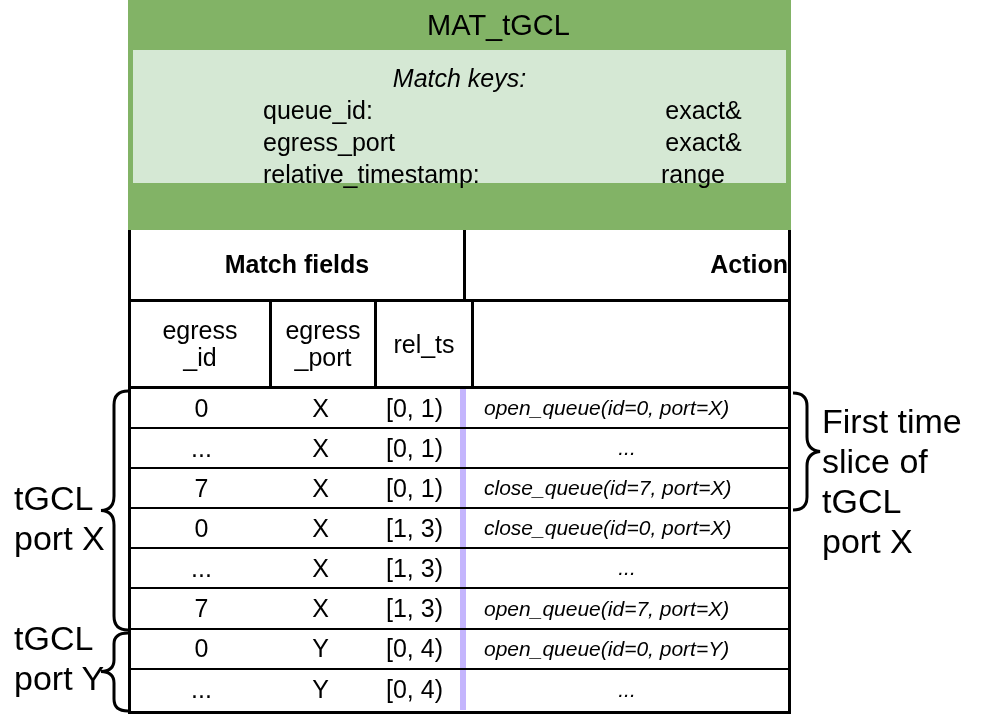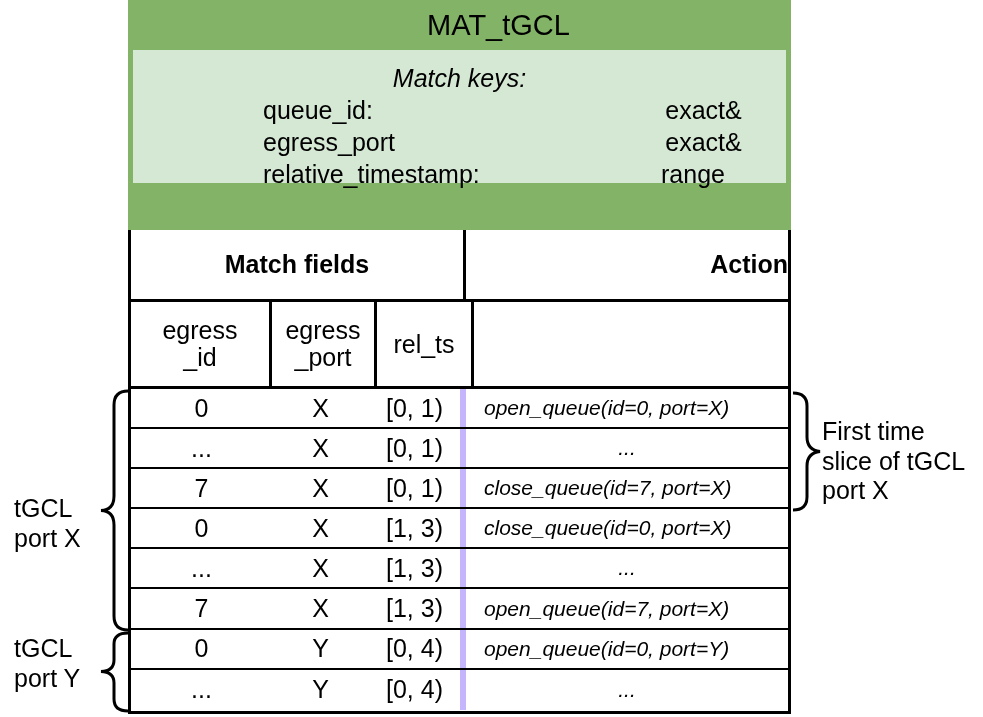--- a/index.html
+++ b/index.html
@@ -162,23 +162,22 @@
   }
   .dcell.action.ellipsis {
     justify-content: center;
     padding-left: 0;
   }
 
   
   .brace-svg { position: absolute; overflow: visible; }
   .ann-text {
     position: absolute;
-    font-size: 25px;
+    font-size: 34px;
     line-height: 1.18;
-    margin-top: 16px;
   }
   #ann-portx { left: 14px; top: 478px; }
   #ann-porty { left: 14px; top: 618px; }
   #ann-right { left: 822px; top: 401px; }
 </style>
 </head>
 <body>
 
 <div id="mat-box">
   <div id="mat-title">MAT_tGCL</div>

